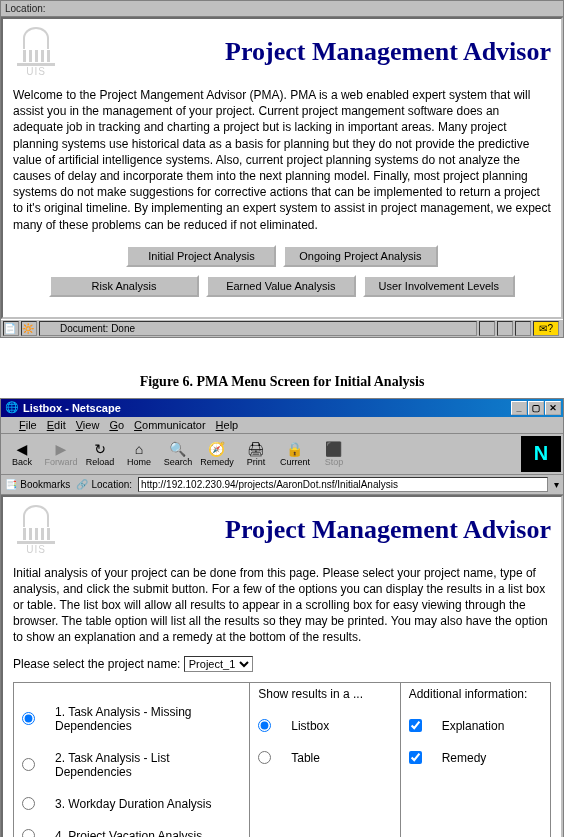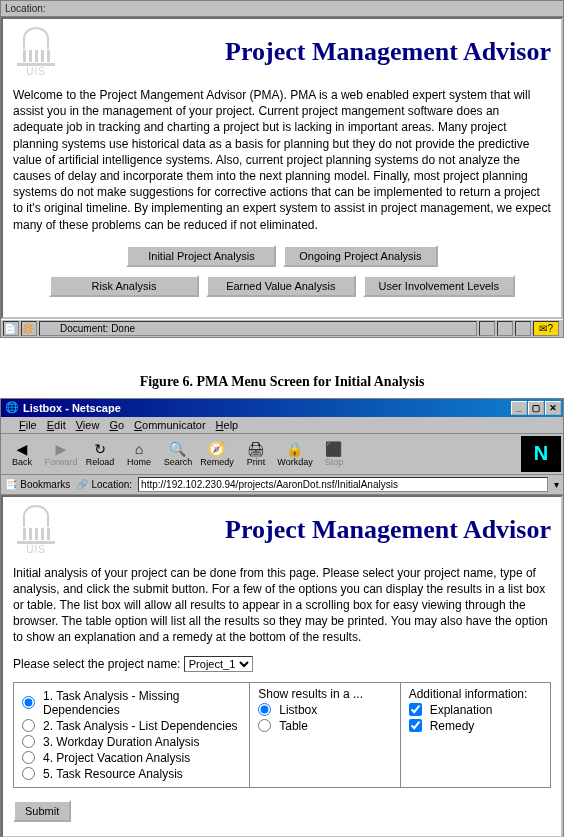--- a/index.html
+++ b/index.html
@@ -191,21 +191,21 @@
     border-collapse:collapse;
     font-size:12px;
     margin-top:6px;margin-bottom:12px;
   }
   .form-section table.options td {
     border:1px solid #888;
     padding:4px 8px;
     vertical-align:top;
   }
   .radio-item,.check-item {
-    display:flex;align-items:center;gap:8px;margin:2px 0;
+    display:flex;align-items:center;gap:20px;margin:18px 0;
     cursor:pointer;
   }
   .radio-item input,.check-item input { margin:0; }
   select {
     font-family:"MS Sans Serif",Arial,sans-serif;font-size:11px;
     background:#fff;border:1px inset #888;
   }
   .submit-btn {
     background:#c0c0c0;border:2px outset #fff;
     font-family:"MS Sans Serif",Arial,sans-serif;font-size:11px;
@@ -309,21 +309,21 @@
     <div class="tbtn">
         <span class="ticn">🧭</span>
         <span>Remedy</span>
       </div>
     <div class="tbtn">
         <span class="ticn">🖨</span>
         <span>Print</span>
       </div>
     <div class="tbtn">
         <span class="ticn">🔒</span>
-        <span>Workday</span>
+        <span>Current</span>
       </div>
     <div class="tbtn disabled">
         <span class="ticn">⬛</span>
         <span>Stop</span>
       </div>
     <div class="nslogo">N</div>
   </div>
 
   <div class="locbar2">
     <span>📑 <span>Bookmarks</span></span>

